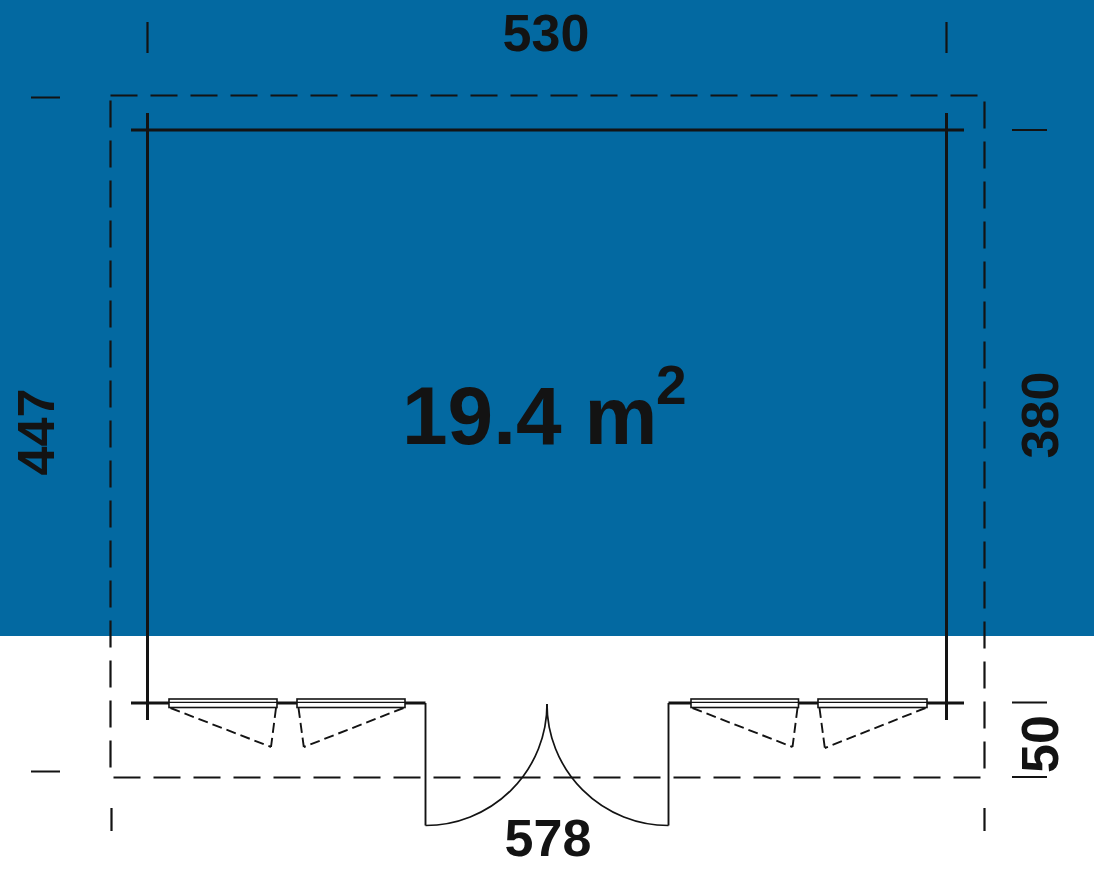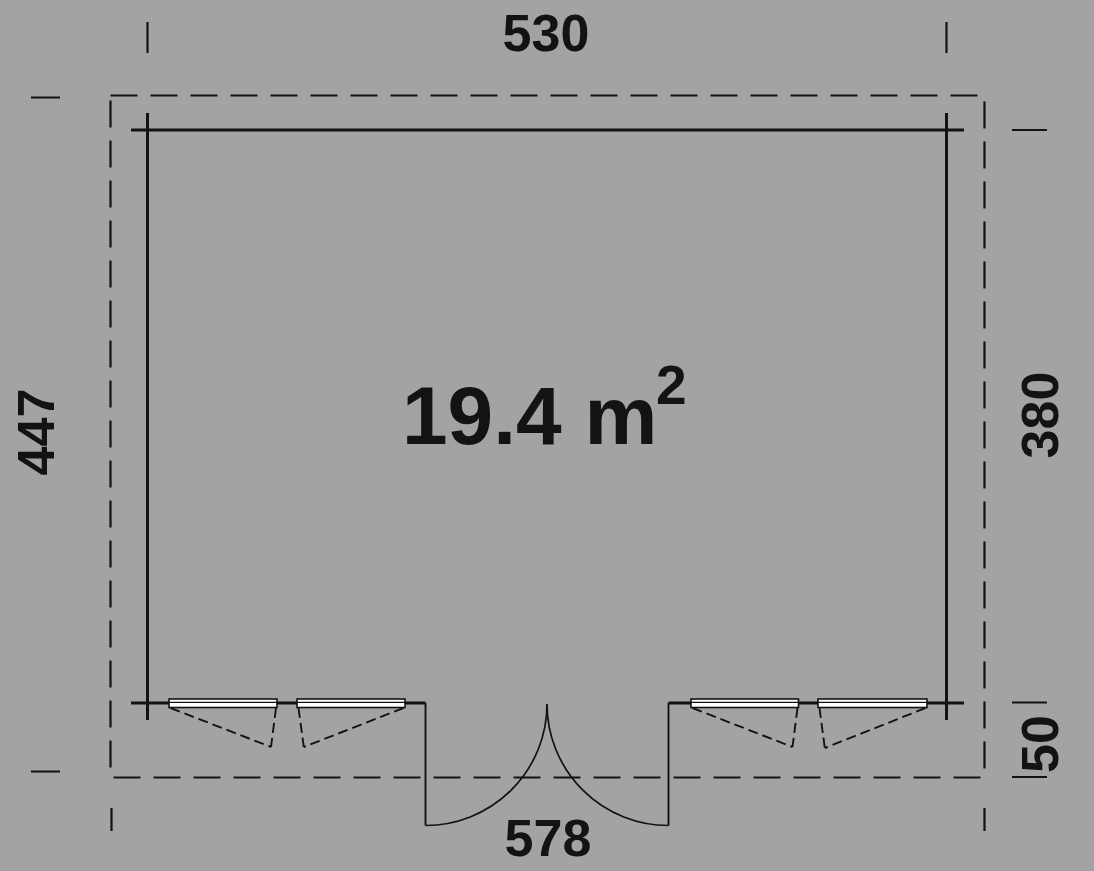--- a/index.html
+++ b/index.html
@@ -7,22 +7,22 @@
     padding: 0;
     background: #ffffff;
     width: 1094px;
     height: 871px;
     overflow: hidden;
     font-family: "Liberation Sans", sans-serif;
   }
   .stage {
     position: relative;
     width: 1094px;
-    height: 871px;
-    background: #a3a3a3;
+    height: 636px;
+    background: #0369a1;
   }
   svg { display: block; }
   .dim-label {
     font-family: "Liberation Sans", sans-serif;
     font-weight: 700;
     font-size: 52px;
     fill: #131313;
   }
   .area-label {
     font-family: "Liberation Sans", sans-serif;

